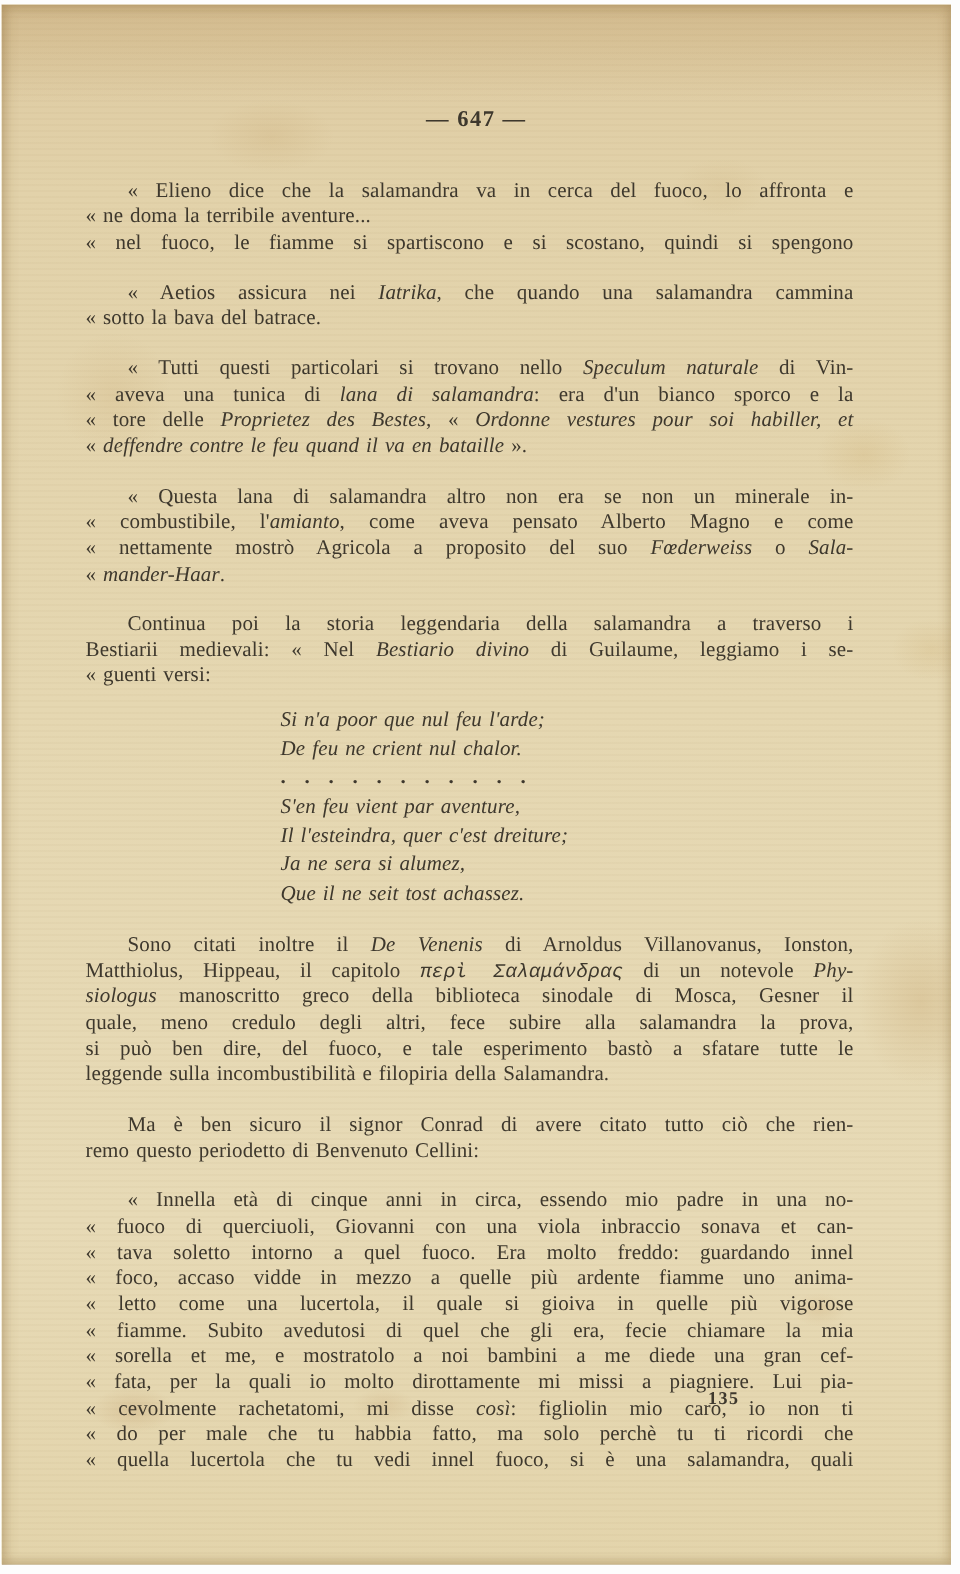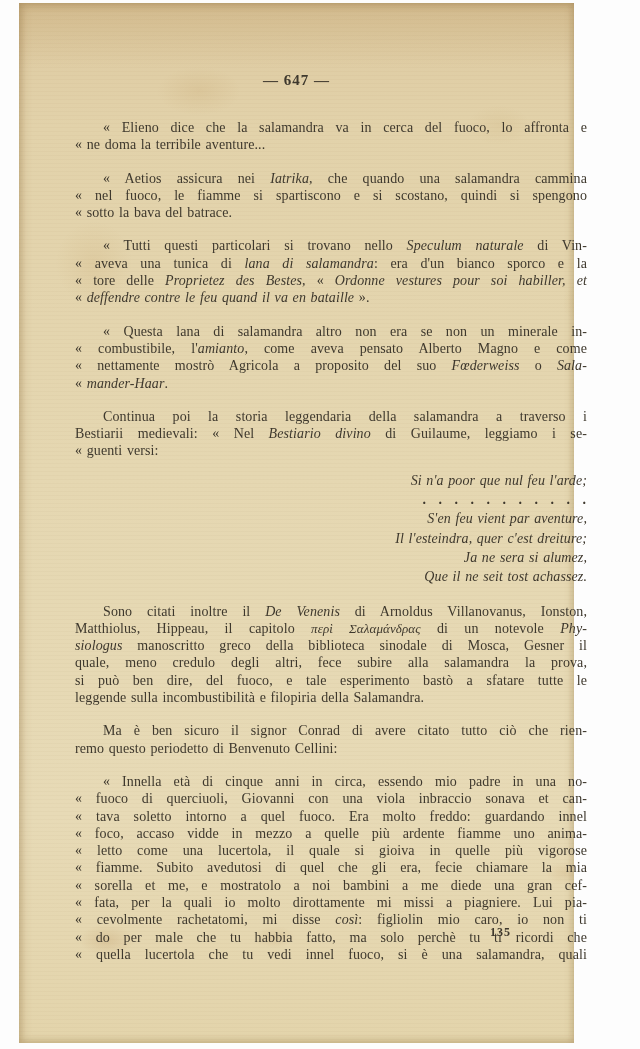--- a/index.html
+++ b/index.html
@@ -6,22 +6,22 @@
   body {
     width: 640px; height: 1049px;
     background: #fdfdfd;
     position: relative;
     overflow: hidden;
     font-family: "Liberation Serif", "DejaVu Serif", serif;
   }
   
   .paper {
     position: absolute;
-    left: 19px; top: 3px;
-    width: 555px; height: 1040px;
+    left: 1px; top: 3px;
+    width: 633px; height: 1040px;
     background:
       radial-gradient(60px 80px at 613px 665px, rgba(168,118,48,.17), rgba(168,118,48,0) 70%),
       radial-gradient(45px 35px at 575px 300px, rgba(185,140,60,.13), rgba(185,140,60,0) 70%),
       radial-gradient(38px 30px at 620px 430px, rgba(185,140,60,.12), rgba(185,140,60,0) 70%),
       radial-gradient(40px 22px at 88px 937px, rgba(160,105,45,.16), rgba(160,105,45,0) 70%),
       radial-gradient(30px 16px at 255px 934px, rgba(160,105,45,.12), rgba(160,105,45,0) 70%),
       radial-gradient(26px 16px at 545px 870px, rgba(170,115,50,.12), rgba(170,115,50,0) 70%),
       radial-gradient(55px 60px at 75px 260px, rgba(175,125,55,.10), rgba(175,125,55,0) 70%),
       radial-gradient(60px 35px at 180px 88px, rgba(175,130,65,.12), rgba(175,130,65,0) 70%),
       radial-gradient(45px 28px at 480px 122px, rgba(175,135,70,.09), rgba(175,135,70,0) 70%),
@@ -50,26 +50,26 @@
     font-size: 14px;
     line-height: 17.3px;
     color: #3e382d;
     letter-spacing: .1px;
     word-spacing: 1px;
   }
   .line { white-space: nowrap; }
   .line.j { white-space: normal; text-align: justify; text-align-last: justify; }
   .line.ind { padding-left: 28px; margin-top: 16px; }
   .seg-italic, .seg-greek { font-style: italic; }
-  .seg-greek { font-family: Liberation Serif, serif; font-size: 13px; }
+  .seg-greek { font-family: Liberation Mono, monospace; font-size: 13px; }
   .block-verse {
     margin: 11px 0 5px 130px;
     line-height: 19.3px;
   }
-  .block-verse .line { font-style: italic; text-align: right; }
+  .block-verse .line { font-style: italic; }
   .line.dots {
     font-style: normal !important;
     font-weight: bold;
     word-spacing: 7px;
     letter-spacing: 1px;
   }
   .footer-signature {
     position: absolute;
     left: 471px; top: 922px;
     font-size: 12px; font-weight: bold;
@@ -82,22 +82,22 @@
 
 <div class="paper">
   <div class="page-header">— 647 —</div>
 
   <div class="body-text" id="body-text">
       <div class="block-prose">
         <div class="line ind j"><span class="seg-regular">« Elieno dice che la salamandra va in cerca del fuoco, lo affronta e</span></div>
         <div class="line"><span class="seg-regular">« ne doma la terribile aventure...</span></div>
       </div>
       <div class="block-prose">
+        <div class="line j"><span class="seg-regular">« nel fuoco, le fiamme si spartiscono e si scostano, quindi si spengono</span></div>
         <div class="line ind j"><span class="seg-regular">« Aetios assicura nei </span><span class="seg-italic">Iatrika</span><span class="seg-regular">, che quando una salamandra cammina</span></div>
-        <div class="line j"><span class="seg-regular">« nel fuoco, le fiamme si spartiscono e si scostano, quindi si spengono</span></div>
         <div class="line"><span class="seg-regular">« sotto la bava del batrace.</span></div>
       </div>
       <div class="block-prose">
         <div class="line ind j"><span class="seg-regular">« Tutti questi particolari si trovano nello </span><span class="seg-italic">Speculum naturale</span><span class="seg-regular"> di Vin-</span></div>
         <div class="line j"><span class="seg-regular">« aveva una tunica di </span><span class="seg-italic">lana di salamandra</span><span class="seg-regular">: era d'un bianco sporco e la</span></div>
         <div class="line j"><span class="seg-regular">« tore delle </span><span class="seg-italic">Proprietez des Bestes</span><span class="seg-regular">, « </span><span class="seg-italic">Ordonne vestures pour soi habiller, et</span></div>
         <div class="line"><span class="seg-regular">« </span><span class="seg-italic">deffendre contre le feu quand il va en bataille</span><span class="seg-regular"> ».</span></div>
       </div>
       <div class="block-prose">
         <div class="line ind j"><span class="seg-regular">« Questa lana di salamandra altro non era se non un minerale in-</span></div>
@@ -105,20 +105,21 @@
         <div class="line j"><span class="seg-regular">« nettamente mostrò Agricola a proposito del suo </span><span class="seg-italic">Fœderweiss</span><span class="seg-regular"> o </span><span class="seg-italic">Sala-</span></div>
         <div class="line"><span class="seg-regular">« </span><span class="seg-italic">mander-Haar</span><span class="seg-regular">.</span></div>
       </div>
       <div class="block-prose">
         <div class="line ind j"><span class="seg-regular">Continua poi la storia leggendaria della salamandra a traverso i</span></div>
         <div class="line j"><span class="seg-regular">Bestiarii medievali: « Nel </span><span class="seg-italic">Bestiario divino</span><span class="seg-regular"> di Guilaume, leggiamo i se-</span></div>
         <div class="line"><span class="seg-regular">« guenti versi:</span></div>
       </div>
       <div class="block-verse">
         <div class="line"><span class="seg-italic">Si n'a poor que nul feu l'arde;</span></div>
+        <div class="line"><span class="seg-italic">De feu ne crient nul chalor.</span></div>
         <div class="line dots"><span class="seg-dots">. . . . . . . . . . .</span></div>
         <div class="line"><span class="seg-italic">S'en feu vient par aventure,</span></div>
         <div class="line"><span class="seg-italic">Il l'esteindra, quer c'est dreiture;</span></div>
         <div class="line"><span class="seg-italic">Ja ne sera si alumez,</span></div>
         <div class="line"><span class="seg-italic">Que il ne seit tost achassez.</span></div>
       </div>
       <div class="block-prose">
         <div class="line ind j"><span class="seg-regular">Sono citati inoltre il </span><span class="seg-italic">De Venenis</span><span class="seg-regular"> di Arnoldus Villanovanus, Ionston,</span></div>
         <div class="line j"><span class="seg-regular">Matthiolus, Hippeau, il capitolo </span><span class="seg-greek">περὶ Σαλαμάνδρας</span><span class="seg-regular"> di un notevole </span><span class="seg-italic">Phy-</span></div>
         <div class="line j"><span class="seg-italic">siologus</span><span class="seg-regular"> manoscritto greco della biblioteca sinodale di Mosca, Gesner il</span></div>

